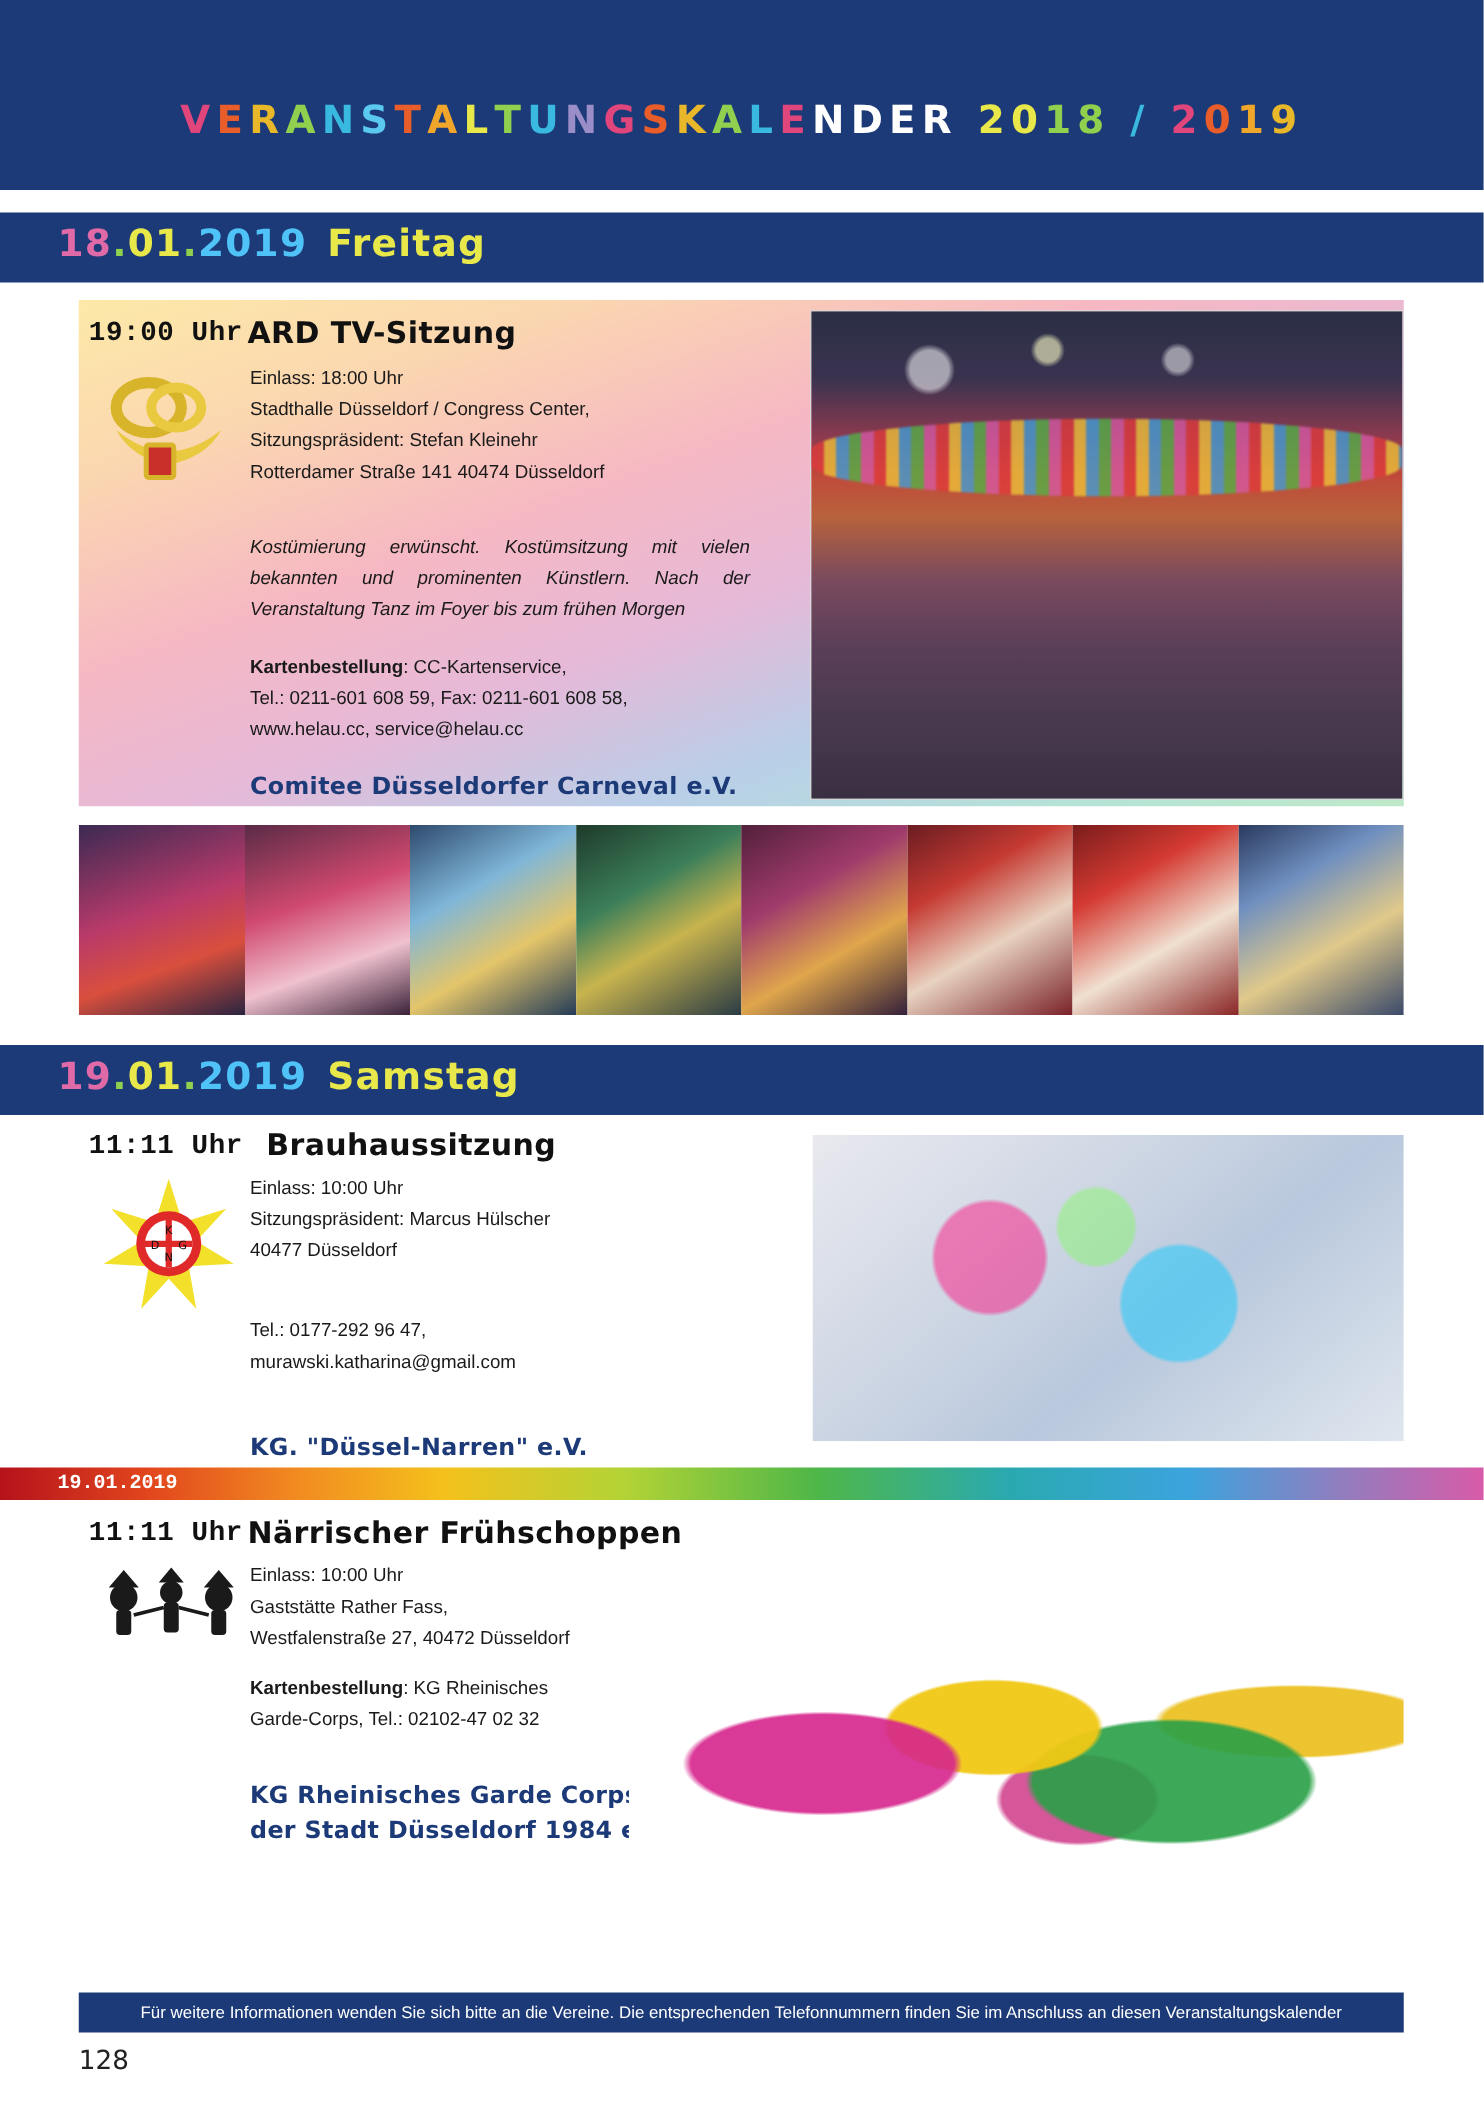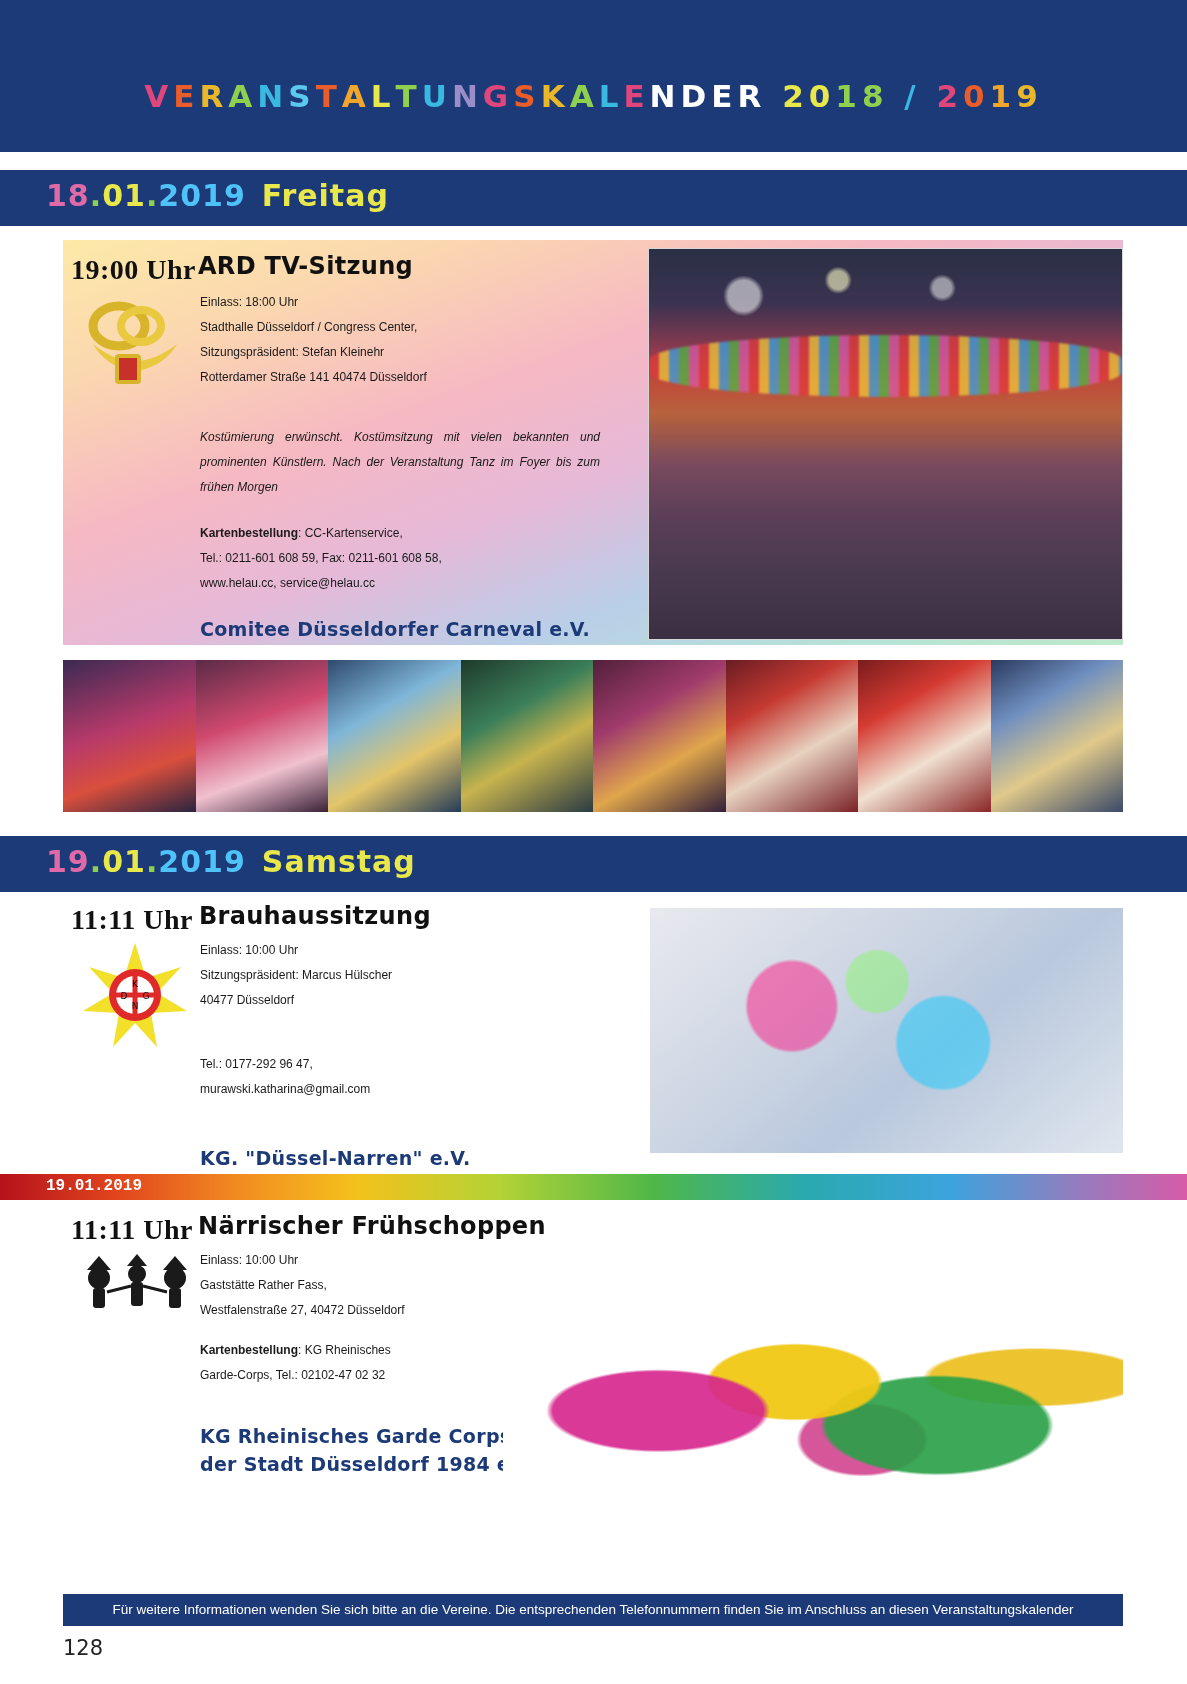--- a/index.html
+++ b/index.html
@@ -47,29 +47,29 @@
   .ev1{
     position:absolute;left:63px;top:240px;width:1060px;height:405px;
     background:linear-gradient(160deg,#fde9a8 0%,#fbd7b0 18%,#f6b8c3 38%,#e6b9d8 55%,#b9cfe8 72%,#b6e3d6 88%,#bfe9c9 100%);
   }
   .ev1 .photo{
     position:absolute;right:0;top:8px;width:473px;height:390px;
     overflow:hidden;border:1px solid #d6d6d6;
   }
 
   .time{
-    position:absolute;font-size:28px;font-weight:bold;color:#111;
-    font-family:Liberation Serif, serif;letter-spacing:0.5px;
+    position:absolute;font-size:22px;font-weight:bold;color:#111;
+    font-family:Liberation Mono, monospace;letter-spacing:0.5px;
   }
   .evtitle{
     position:absolute;font-size:24px;font-weight:bold;color:#111;
     font-family:"DejaVu Sans", sans-serif;letter-spacing:0.3px;
   }
   .body-txt{
-    position:absolute;font-size:12px;line-height:25px;color:#1a1a1a;
+    position:absolute;font-size:15px;line-height:25px;color:#1a1a1a;
   }
   .body-txt .b{font-weight:bold;}
   .italic{font-style:italic;text-align:justify;}
   .org{
     position:absolute;font-size:19px;font-weight:bold;color:#1c3a77;
     font-family:"DejaVu Sans", sans-serif;letter-spacing:0.3px;line-height:28px;
   }
 
   
   .logo{position:absolute;}
@@ -217,21 +217,21 @@
           <path d="M-19,0 h38 M0,-19 v38" stroke="#e02a2a" stroke-width="5"></path>
           <text x="0" y="-8" font-size="9" text-anchor="middle" fill="#111" font-family="DejaVu Sans">K</text>
           <text x="0" y="14" font-size="9" text-anchor="middle" fill="#111" font-family="DejaVu Sans">N</text>
           <text x="-11" y="4" font-size="9" text-anchor="middle" fill="#111" font-family="DejaVu Sans">D</text>
           <text x="11" y="4" font-size="9" text-anchor="middle" fill="#111" font-family="DejaVu Sans">G</text>
         </g>
       </svg>
     </div>
 
     <div class="time" style="left:8px;top:4px;">11:11 Uhr</div>
-    <div class="evtitle" style="left:136px;top:2px;text-align:right;">Brauhaussitzung</div>
+    <div class="evtitle" style="left:150px;top:2px;text-align:right;">Brauhaussitzung</div>
 
     <div class="body-txt" style="left:137px;top:38px;width:420px;">
       <div>Einlass: 10:00 Uhr</div>
       <div>Sitzungspräsident: Marcus Hülscher</div>
       <div>40477 Düsseldorf</div>
     </div>
 
     <div class="body-txt" style="left:137px;top:152px;width:430px;">
       <div>Tel.: 0177-292 96 47,</div>
       <div>murawski.katharina@gmail.com</div>

